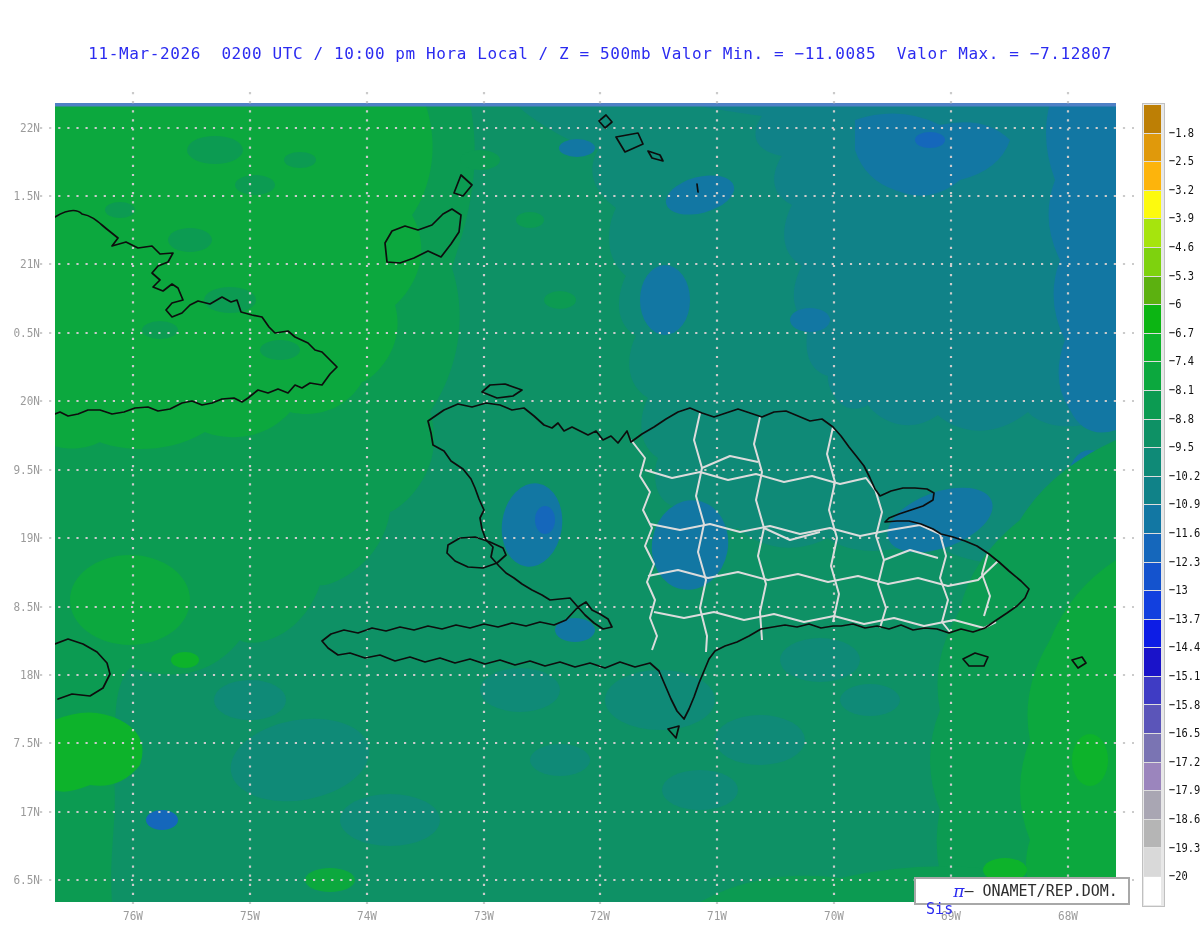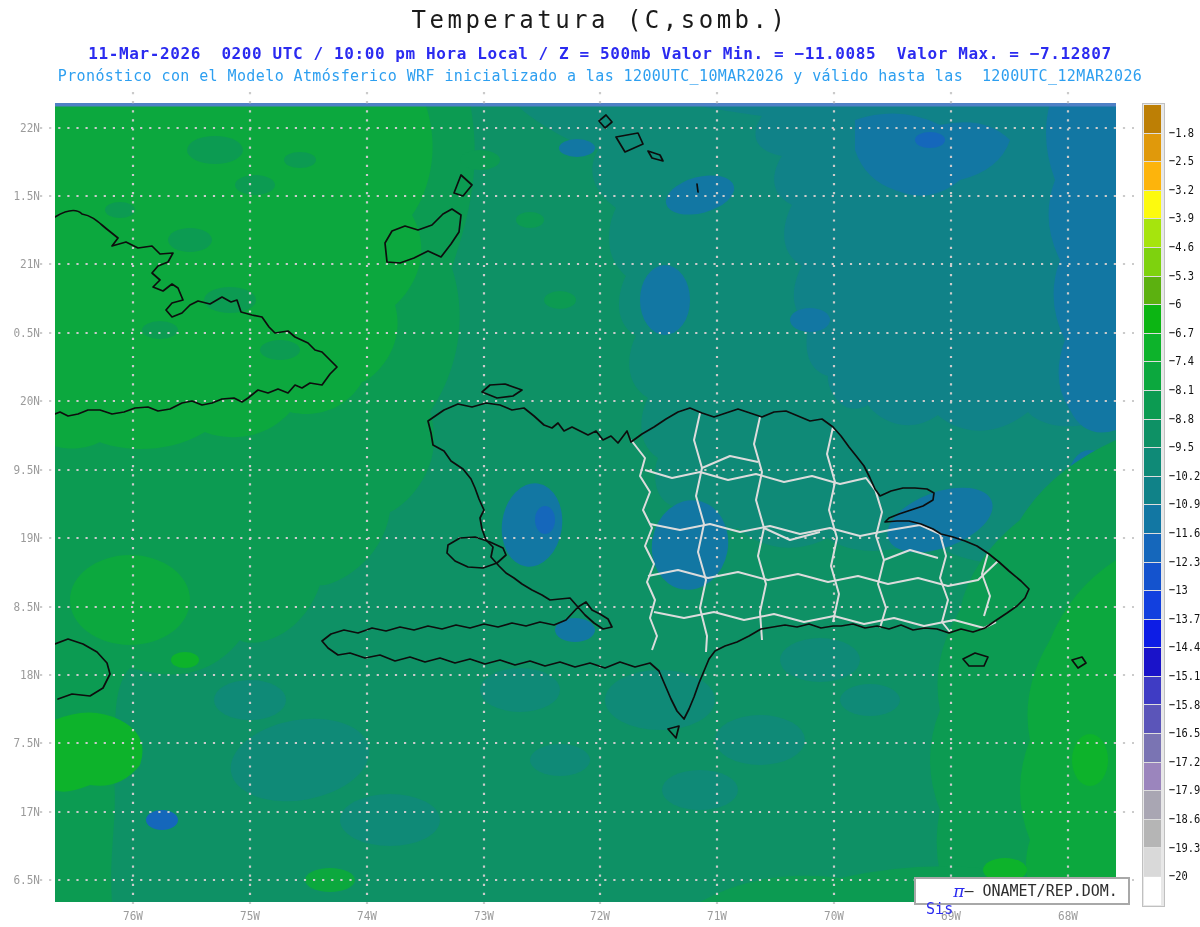--- a/index.html
+++ b/index.html
@@ -1,21 +1,21 @@
 <!DOCTYPE html>
 <html><head>
 <meta charset="utf-8">
 <style>
   html,body{margin:0;padding:0;background:#ffffff;}
   #stage{position:relative;width:1200px;height:927px;background:#ffffff;overflow:hidden;
          font-family:"DejaVu Sans Mono","Liberation Mono",monospace;}
   .title{position:absolute;top:6px;left:0;width:1200px;text-align:center;
          font-size:24px;letter-spacing:3.5px;color:#1a1a1a;white-space:pre;font-weight:400;}
   .sub1{position:absolute;top:44px;left:0;width:1200px;text-align:center;
-        font-size:16px;letter-spacing:.6px;color:#2b2bf0;white-space:pre;font-weight:bold;}
+        font-size:16px;letter-spacing:.6px;color:#2b2bf0;white-space:pre;}
   .sub2{position:absolute;top:67px;left:0;width:1200px;text-align:center;
         font-size:15px;letter-spacing:.4px;color:#2d9ff0;white-space:pre;}
   svg#mapsvg{position:absolute;left:0;top:0;}
   .lat-label{position:absolute;width:40px;text-align:right;font-size:13px;color:#9b9b9b;
              transform:scaleX(.85);transform-origin:right center;white-space:pre;}
   .lon-label{position:absolute;width:44px;text-align:center;font-size:13px;color:#9b9b9b;
              transform:scaleX(.85);transform-origin:center;}
   #colorbar-frame{position:absolute;left:1142px;top:103px;width:19px;border:1px solid #c0c0c0;
                   background:#e8e8e8;padding:1px;}
   .cb-cell{width:17px;border-bottom:1px solid #dedede;}
@@ -26,23 +26,21 @@
             border:2px solid #a8a8a8;display:flex;align-items:center;justify-content:center;
             font-size:15px;color:#2e2e2e;white-space:pre;}
   .attr-sis{color:#2b2bf0;margin-top:36px;}
   .attr-pi{color:#2b2bf0;font-style:italic;font-family:"DejaVu Serif",serif;font-size:17px;}
 </style>
 </head>
 <body>
 
 <div id="stage">
 
-  <div class="title">Temperatura (C,somb.)</div>
   <div class="sub1">11-Mar-2026  0200 UTC / 10:00 pm Hora Local / Z = 500mb Valor Min. = −11.0085  Valor Max. = −7.12807</div>
-  <div class="sub2">Pronóstico con el Modelo Atmósferico WRF inicializado a las 1200UTC_10MAR2026 y válido hasta las  1200UTC_12MAR2026</div>
 
   <svg id="mapsvg" width="1200" height="927" viewBox="0 0 1200 927">
     <defs>
       <clipPath id="mapclip">
           <rect x="55" y="103" width="1061" height="799"></rect>
         </clipPath>
     </defs>
 
     <g clip-path="url(#mapclip)">
       <rect x="55" y="103" width="1061" height="799" fill="#0e9165"></rect>

